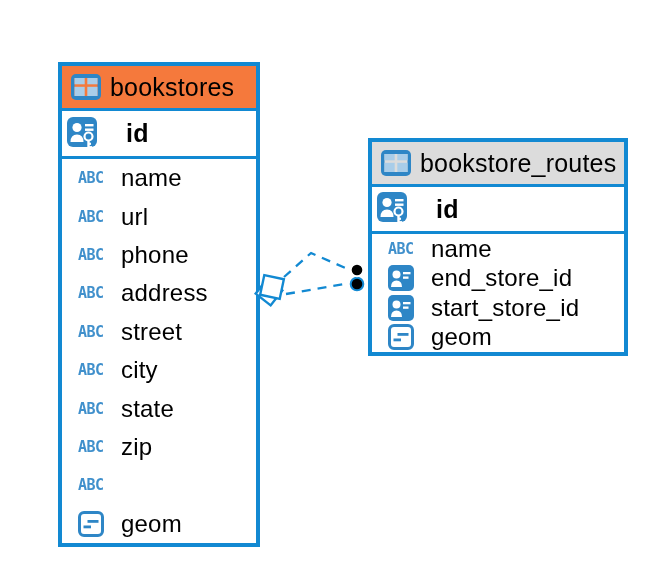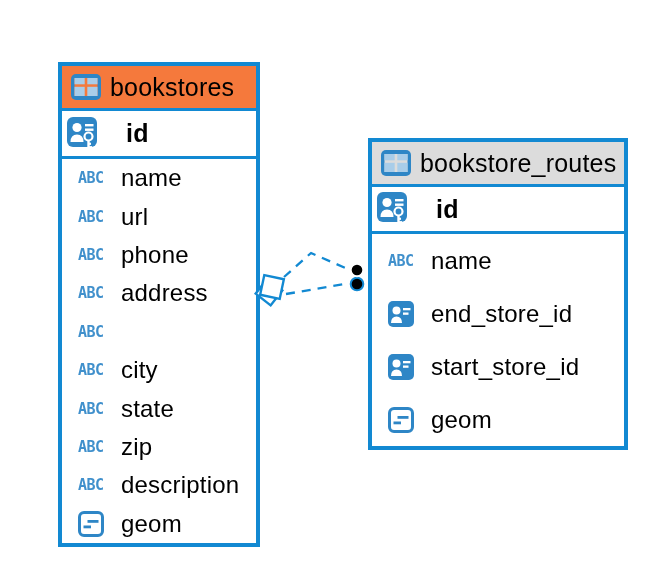--- a/index.html
+++ b/index.html
@@ -146,20 +146,21 @@
       <div class="row">
         <span class="icon-cell">
             <span class="abc">ABC</span>
           </span>
         <span class="lbl">address</span>
       </div>
       <div class="row">
         <span class="icon-cell">
             <span class="abc">ABC</span>
           </span>
+        <span class="lbl">street</span>
       </div>
       <div class="row">
         <span class="icon-cell">
             <span class="abc">ABC</span>
           </span>
         <span class="lbl">city</span>
       </div>
       <div class="row">
         <span class="icon-cell">
             <span class="abc">ABC</span>
@@ -169,34 +170,33 @@
       <div class="row">
         <span class="icon-cell">
             <span class="abc">ABC</span>
           </span>
         <span class="lbl">zip</span>
       </div>
       <div class="row">
         <span class="icon-cell">
             <span class="abc">ABC</span>
           </span>
-        <span class="lbl">description</span>
       </div>
       <div class="row">
         <span class="icon-cell">
             <svg class="ic" width="26" height="26">
               <use href="#icon-geom"></use>
             </svg>
           </span>
         <span class="lbl">geom</span>
       </div>
     </div>
   </div>
 
-  <div class="er-table" style="left:368px;top:138px;width:260px;height:312px;">
+  <div class="er-table" style="left:368px;top:138px;width:260px;height:218px;">
     <div class="thead" style="--hdr:var(--routes-header);height:42px;">
       <svg class="ic" width="30" height="26">
           <use href="#icon-table"></use>
         </svg>
       <span class="tname">bookstore_routes</span>
     </div>
     <div class="pk-row" style="height:44px;">
       <span class="icon-cell">
           <svg class="ic" width="30" height="34">
             <use href="#icon-pk"></use>

